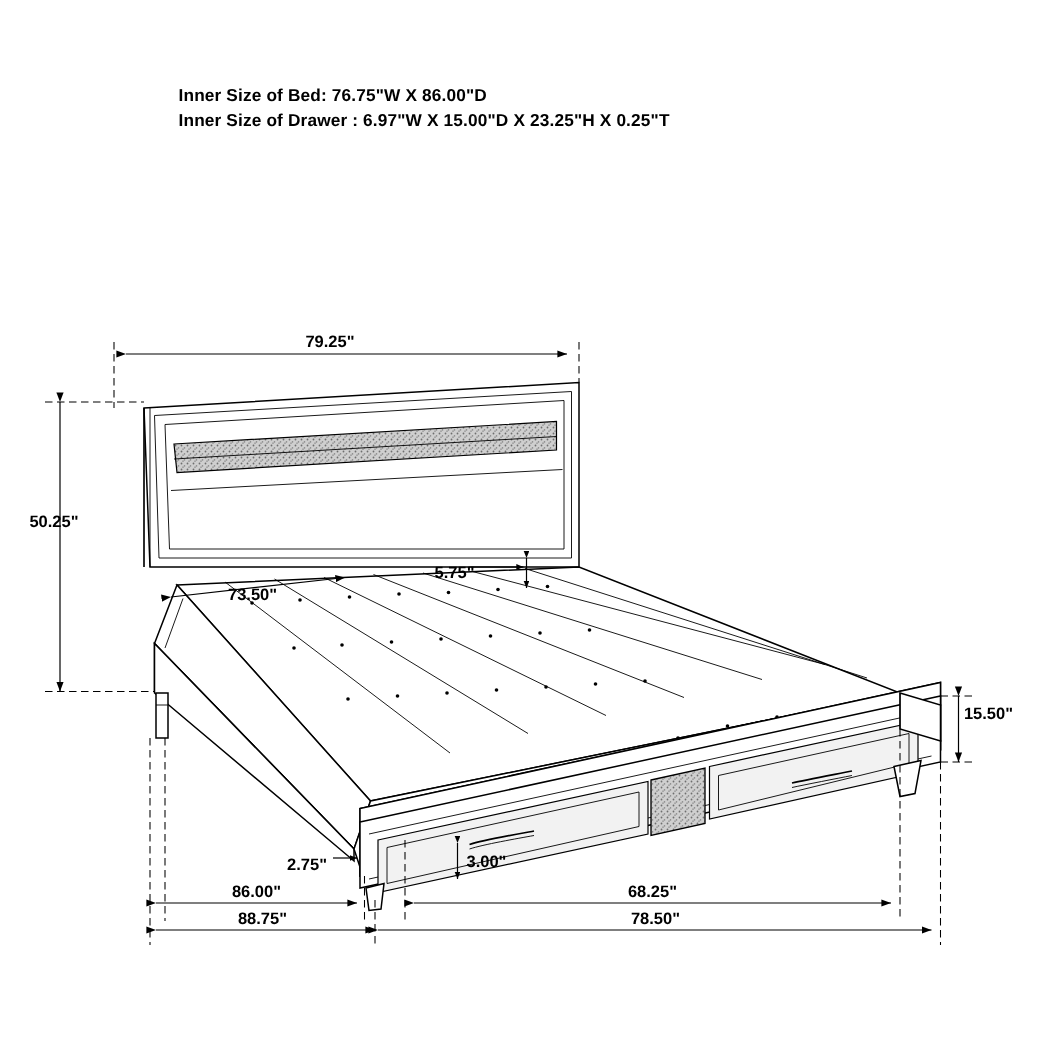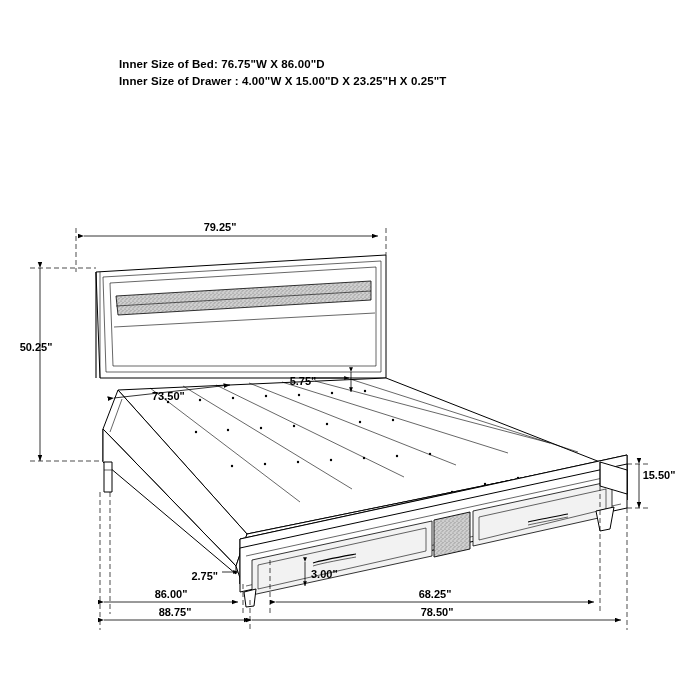--- a/index.html
+++ b/index.html
@@ -51,21 +51,21 @@
   .fillw { fill: #ffffff; stroke: #000; stroke-width: 1; }
   .filll { fill: #f2f2f2; stroke: #000; stroke-width: 0.8; }
 </style>
 </head>
 <body>
 
 <div id="stage">
 
   <div class="spec-block">
     <span class="spec-line">Inner Size of Bed: 76.75"W X 86.00"D</span>
-    <span class="spec-line">Inner Size of Drawer : 4.00"W X 15.00"D X 23.25"H X 0.25"T</span>
+    <span class="spec-line">Inner Size of Drawer : 6.97"W X 15.00"D X 23.25"H X 0.25"T</span>
   </div>
 
   <svg class="drawing" viewBox="0 0 700 700">
     <defs>
       <marker id="ar" markerWidth="9" markerHeight="9" refX="8" refY="3" orient="auto" markerUnits="strokeWidth">
         <path d="M0,0 L8,3 L0,6 z" fill="#000"></path>
       </marker>
       <marker id="arS" markerWidth="7" markerHeight="7" refX="6" refY="2.4" orient="auto" markerUnits="strokeWidth">
         <path d="M0,0 L6,2.4 L0,4.8 z" fill="#000"></path>
       </marker>

